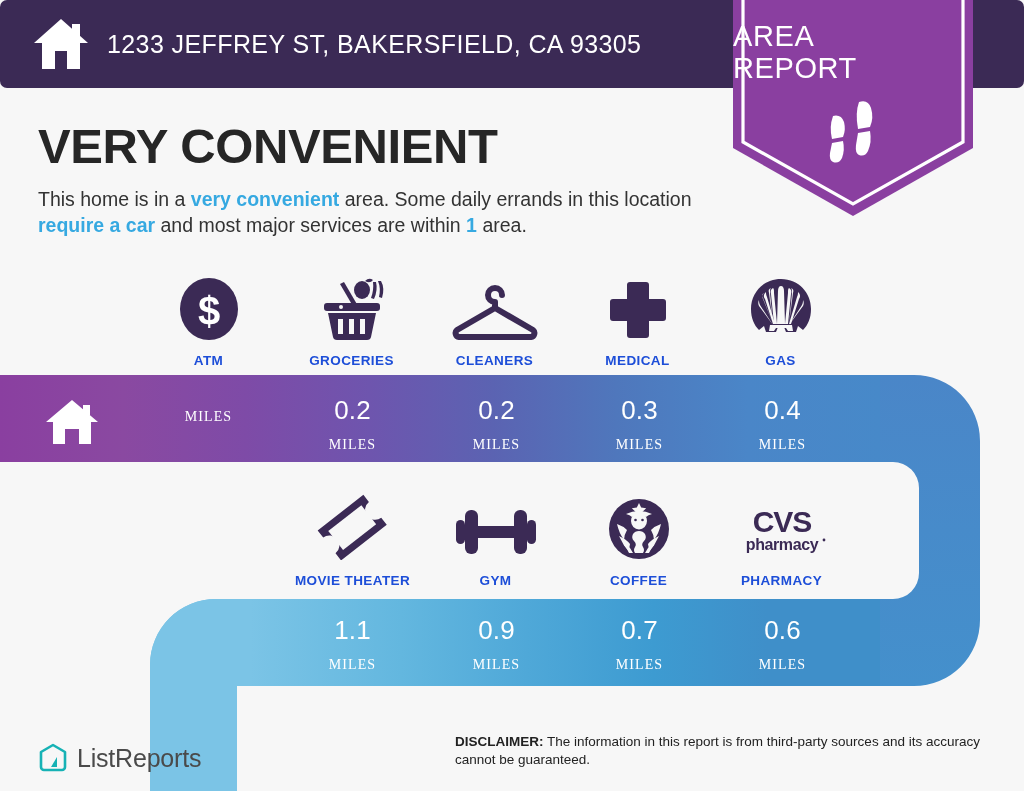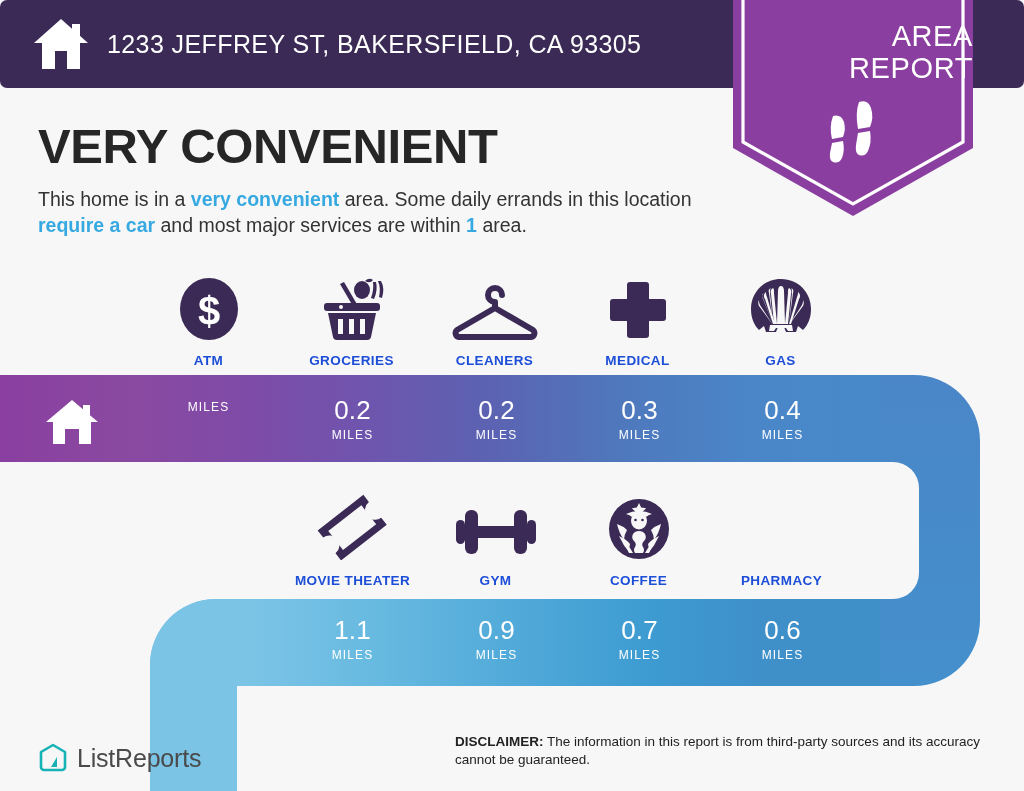--- a/index.html
+++ b/index.html
@@ -21,21 +21,21 @@
     color:#ffffff;font-size:25px;letter-spacing:.4px;font-weight:400;
     margin-left:18px;white-space:nowrap;
   }
 
   
   .badge{
     position:absolute;left:733px;top:-2px;width:240px;height:218px;z-index:8;
   }
   .badge svg{display:block;width:240px;height:218px;}
   .badge-text{
-    position:absolute;left:0;top:22px;width:240px;text-align:right;
+    position:absolute;left:0;top:22px;width:240px;text-align:left;
     color:#fff;font-size:29px;line-height:32px;font-weight:400;letter-spacing:.6px;
     pointer-events:none;
   }
 
   
   .title{
     position:absolute;left:38px;top:122px;
     font-size:49px;font-weight:bold;color:#262626;letter-spacing:-0.4px;
     line-height:1;white-space:nowrap;
   }
@@ -64,21 +64,21 @@
   
   .ribbon{position:absolute;left:0;top:370px;width:1024px;height:421px;z-index:1;}
   .ribbon svg{display:block;}
 
   
   .dist{
     position:absolute;width:143px;text-align:center;color:#ffffff;z-index:3;
     pointer-events:none;
   }
   .dist .num{font-size:26px;line-height:28px;font-weight:400;letter-spacing:.2px;}
-  .dist .mi{font-size:12px;line-height:14px;letter-spacing:1.1px;margin-top:4px;}
+  .dist .mi{font-size:14px;line-height:14px;letter-spacing:1.1px;margin-top:14px;font-family:Liberation Serif, serif;}
   .row-top .dist{top:396px;}
   .row-bot .dist{top:616px;}
 
   
   .ribbon-home{position:absolute;left:45px;top:399px;z-index:3;}
 
   
   .logo{position:absolute;left:38px;top:731px;display:flex;align-items:center;z-index:6;margin-top:12px;}
   .logo-mark{width:30px;height:30px;flex:none;}
   .logo-text{
@@ -311,20 +311,27 @@
           <g fill="#3b2a55">
             <circle cx="27.5" cy="22" r="1.3"></circle>
             <circle cx="34.5" cy="22" r="1.3"></circle>
           </g>
         </svg>
       </div>
       <div class="lbl">COFFEE</div>
     </div>
 
     <div class="iconcell">
+      <div class="glyph">
+        <svg width="100" height="58" viewBox="0 0 100 58" xmlns="http://www.w3.org/2000/svg">
+          <text x="50" y="30" text-anchor="middle" font-family="Liberation Sans, sans-serif" font-size="30" font-weight="bold" fill="#3b2a55" letter-spacing="-1">CVS</text>
+          <text x="50" y="48" text-anchor="middle" font-family="Liberation Sans, sans-serif" font-size="16" font-weight="bold" fill="#3b2a55" letter-spacing="-0.4">pharmacy</text>
+          <circle cx="92" cy="38" r="1.4" fill="#3b2a55"></circle>
+        </svg>
+      </div>
       <div class="lbl">PHARMACY</div>
     </div>
   </div>
 
   <div class="header">
     <span class="header-home">
       <svg width="56" height="52" viewBox="0 0 56 52" xmlns="http://www.w3.org/2000/svg">
         <path d="M28 1 L1 25 L9 25 L9 51 L22 51 L22 33 L34 33 L34 51 L47 51 L47 25 L55 25 Z" fill="#ffffff"></path>
         <rect x="39" y="6" width="8" height="12" fill="#ffffff"></rect>
       </svg>

